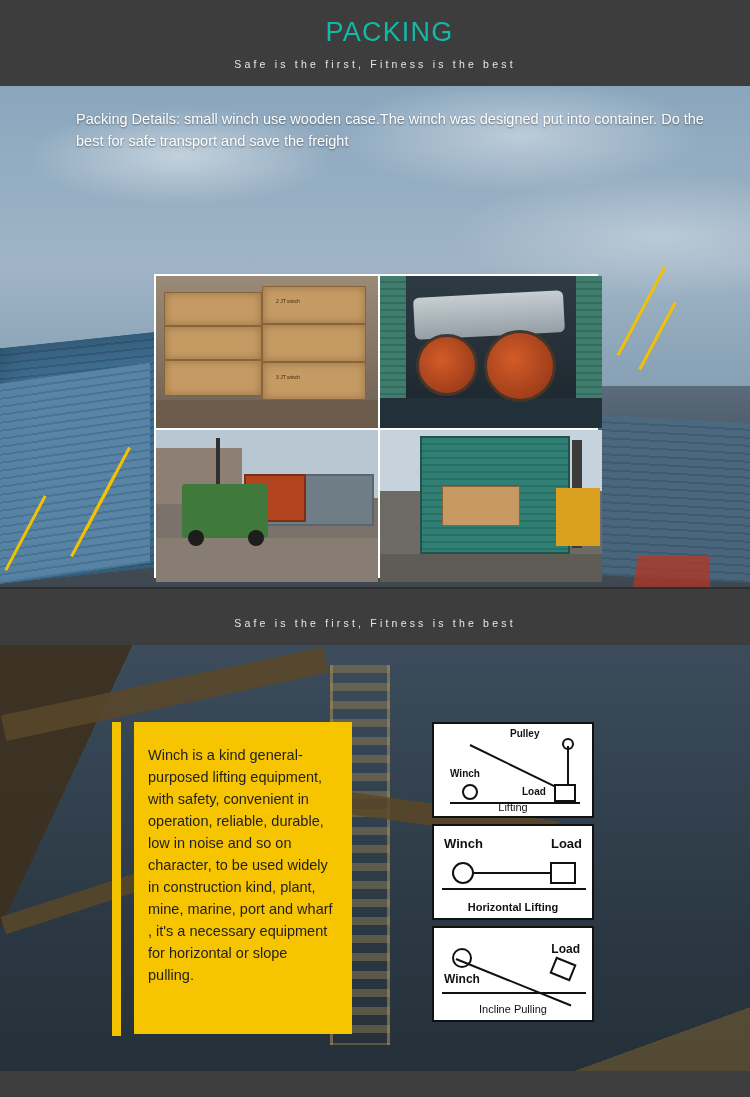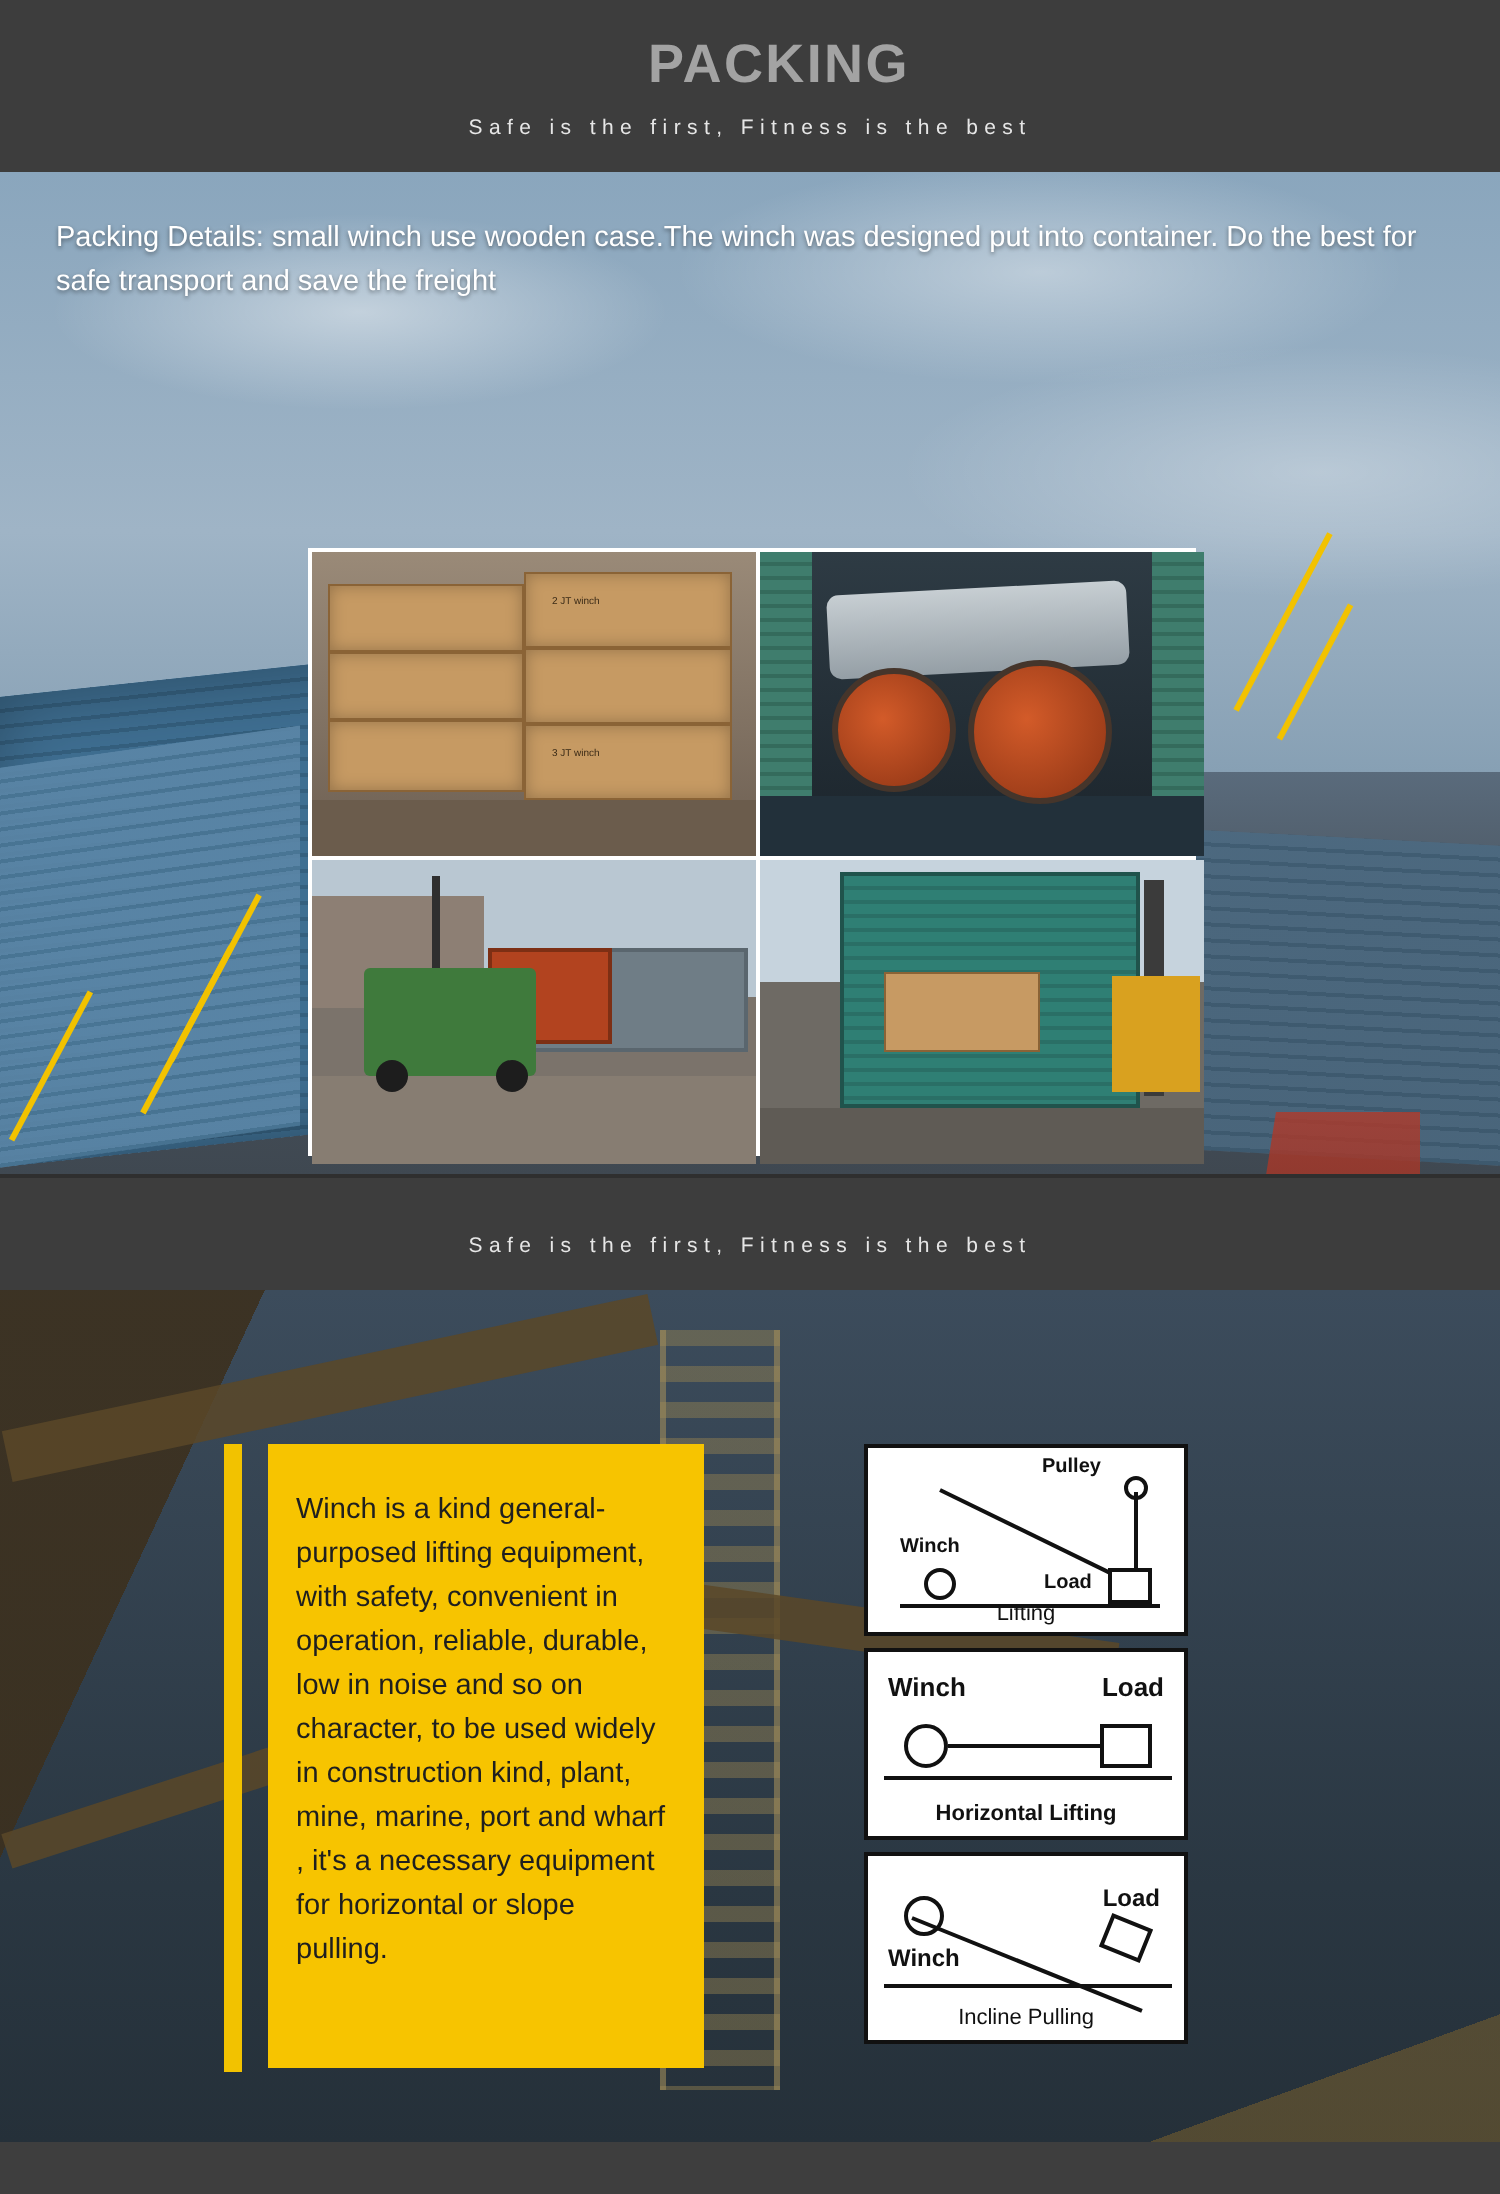--- a/index.html
+++ b/index.html
@@ -17,40 +17,41 @@
     background: #3e3e3e;
   }
 
   
   .section-header {
     background: #3d3d3d;
     text-align: center;
     padding: 18px 0 16px 0;
   }
   .section-title {
-    color: #a3a3a3;
+    color: #14b8a6;
     font-size: 27px;
-    font-weight: bold;
+    font-weight: normal;
     letter-spacing: 1.2px;
     line-height: 1.1;
     margin-left: 29px;
   }
   .section-sub {
     color: #e6e6e6;
     font-size: 10.5px;
     letter-spacing: 3.2px;
     margin-top: 10px;
   }
 
   
   .packing-wrap {
     position: relative;
     height: 501px;
     overflow: hidden;
     background: linear-gradient(#7c95ad 0%, #8ea5ba 32%, #5f7285 55%, #4a5560 75%, #3f4851 100%);
+    padding-left: 48px;
   }
   
   .sky {
     position: absolute; left:0; top:0; width:750px; height:300px;
     background:
       radial-gradient(ellipse 220px 70px at 180px 70px, rgba(255,255,255,.45), rgba(255,255,255,0) 70%),
       radial-gradient(ellipse 260px 80px at 520px 50px, rgba(255,255,255,.40), rgba(255,255,255,0) 70%),
       radial-gradient(ellipse 300px 90px at 660px 150px, rgba(255,255,255,.30), rgba(255,255,255,0) 70%),
       linear-gradient(#8aa6bd, #9fb4c6 60%, #87a0b4 100%);
   }
@@ -294,21 +295,21 @@
   </div>
 
   <div class="yellow-bar"></div>
   <div class="yellow-card">
     <span>Winch is a kind general-purposed lifting equipment, with safety, convenient in operation, reliable, durable, low in noise and so on character, to be used widely in construction kind, plant, mine, marine, port and wharf , it's a necessary equipment for horizontal or slope pulling.</span>
   </div>
 
   <div class="diagrams">
 
     <div class="diagram">
-      <div class="dg-txt" style="left:87px;top:4px;">Pulley</div>
+      <div class="dg-txt" style="left:76px;top:4px;">Pulley</div>
       <div class="dg-circ" style="left:128px;top:14px;width:12px;height:12px;"></div>
       <div class="dg-line" style="left:36px;top:20px;width:96px;height:2px;transform:rotate(26deg);transform-origin:left center;"></div>
       <div class="dg-line" style="left:133px;top:22px;width:2px;height:44px;"></div>
       <div class="dg-txt" style="left:16px;top:44px;">Winch</div>
       <div class="dg-circ" style="left:28px;top:60px;width:16px;height:16px;"></div>
       <div class="dg-line" style="left:16px;top:78px;width:130px;height:2px;"></div>
       <div class="dg-box" style="left:120px;top:60px;width:22px;height:18px;"></div>
       <div class="dg-txt" style="left:88px;top:62px;">Load</div>
       <div class="cap">Lifting</div>
     </div>

